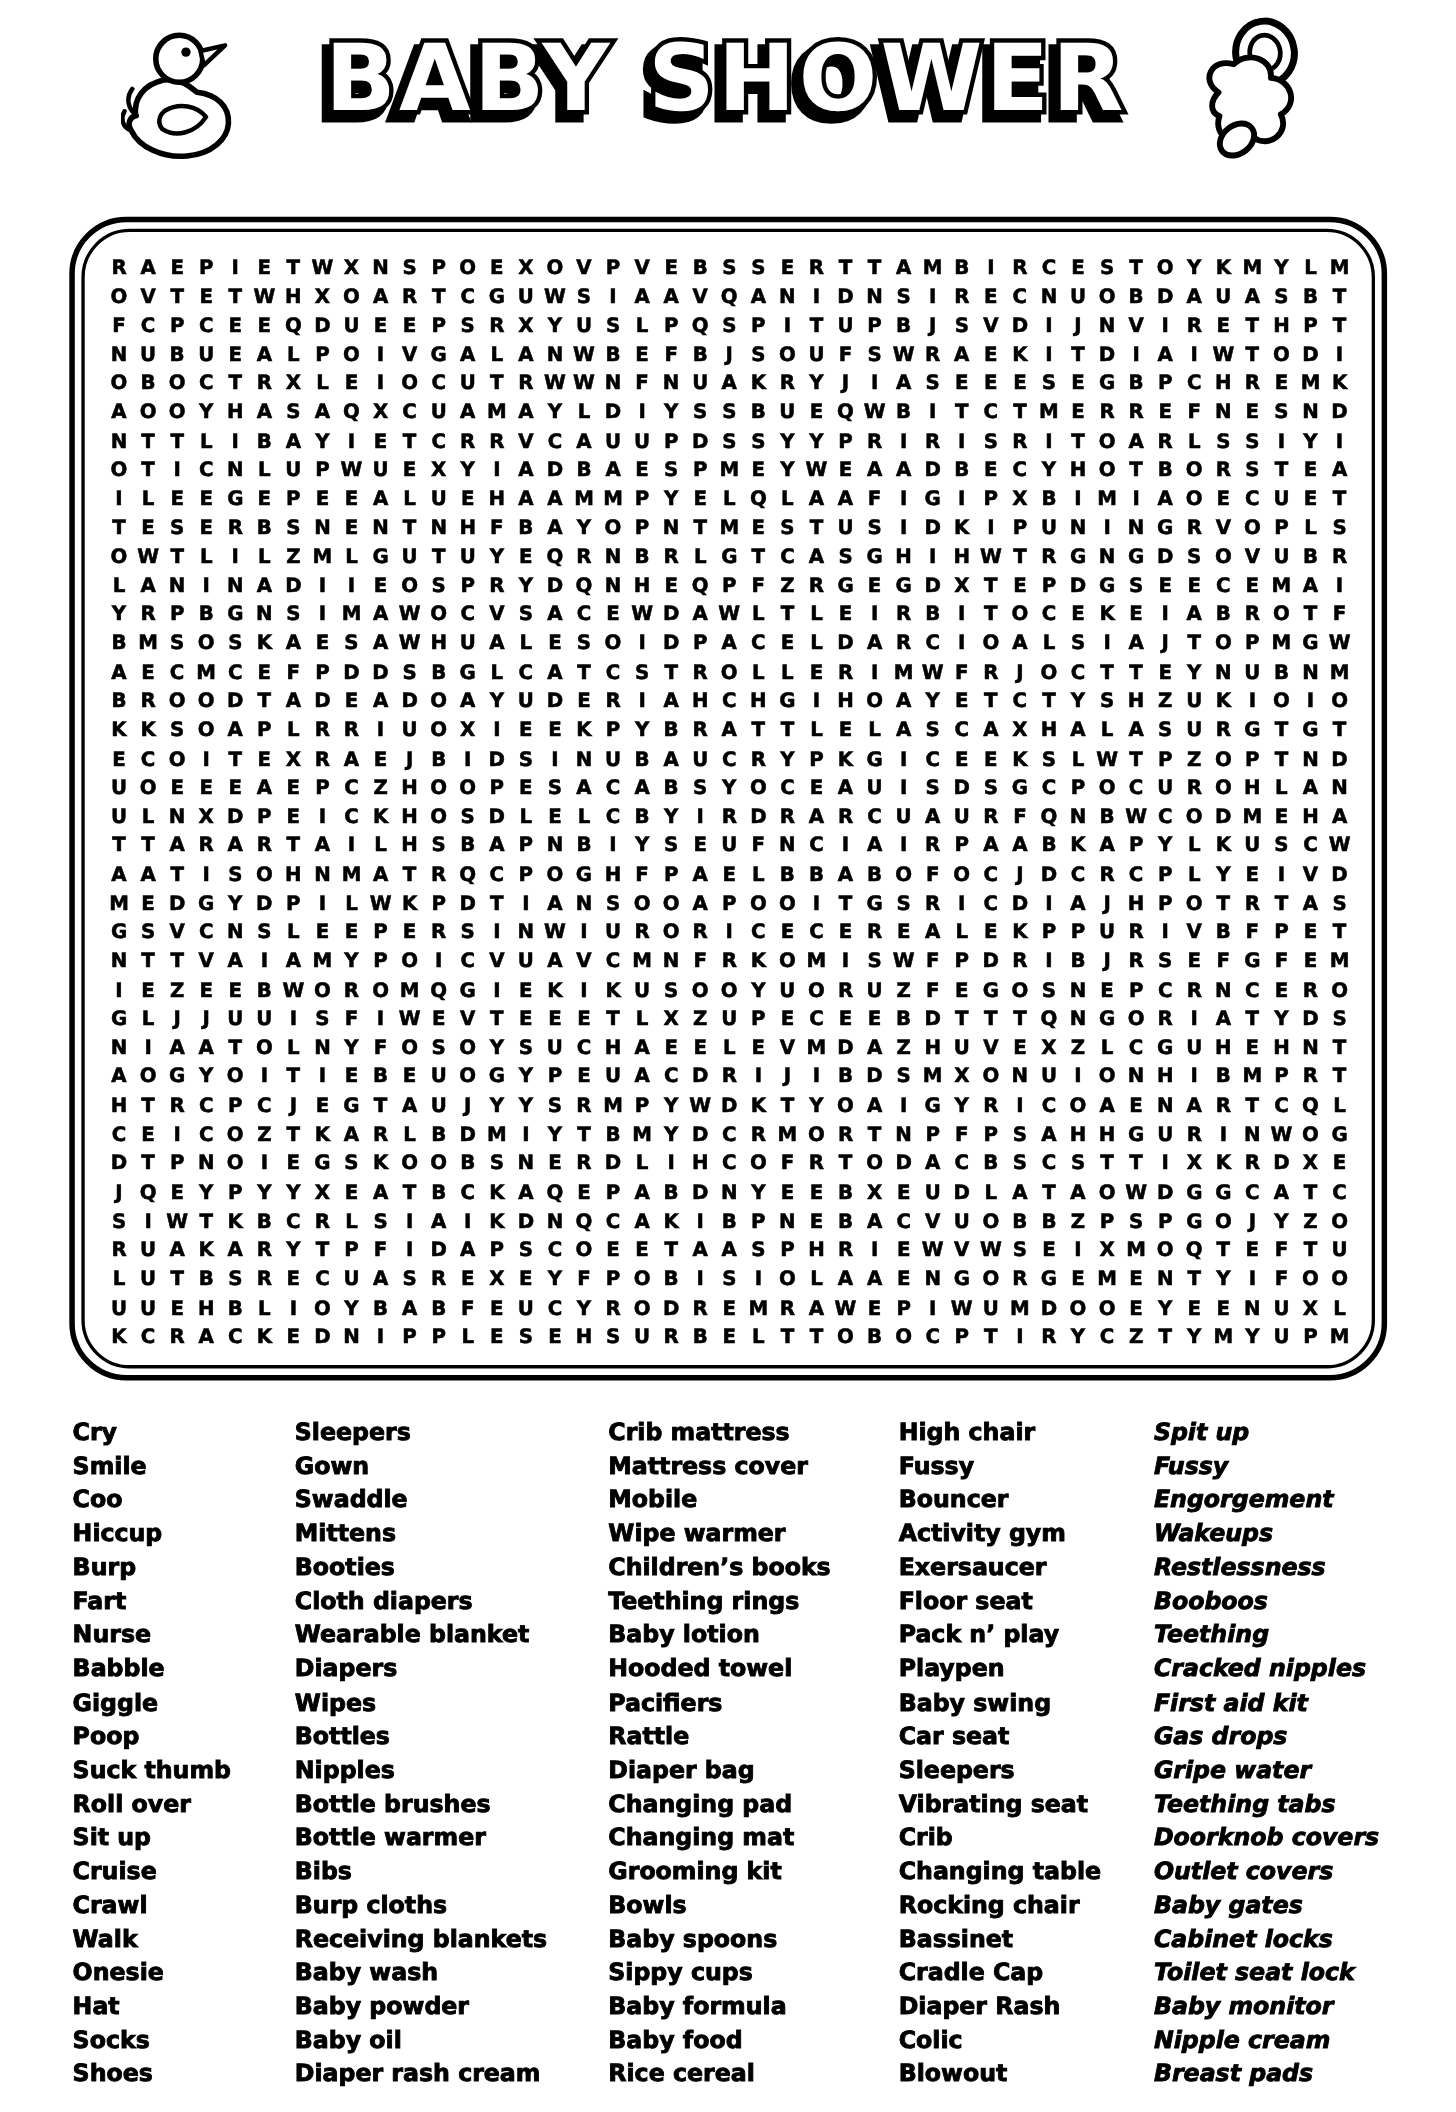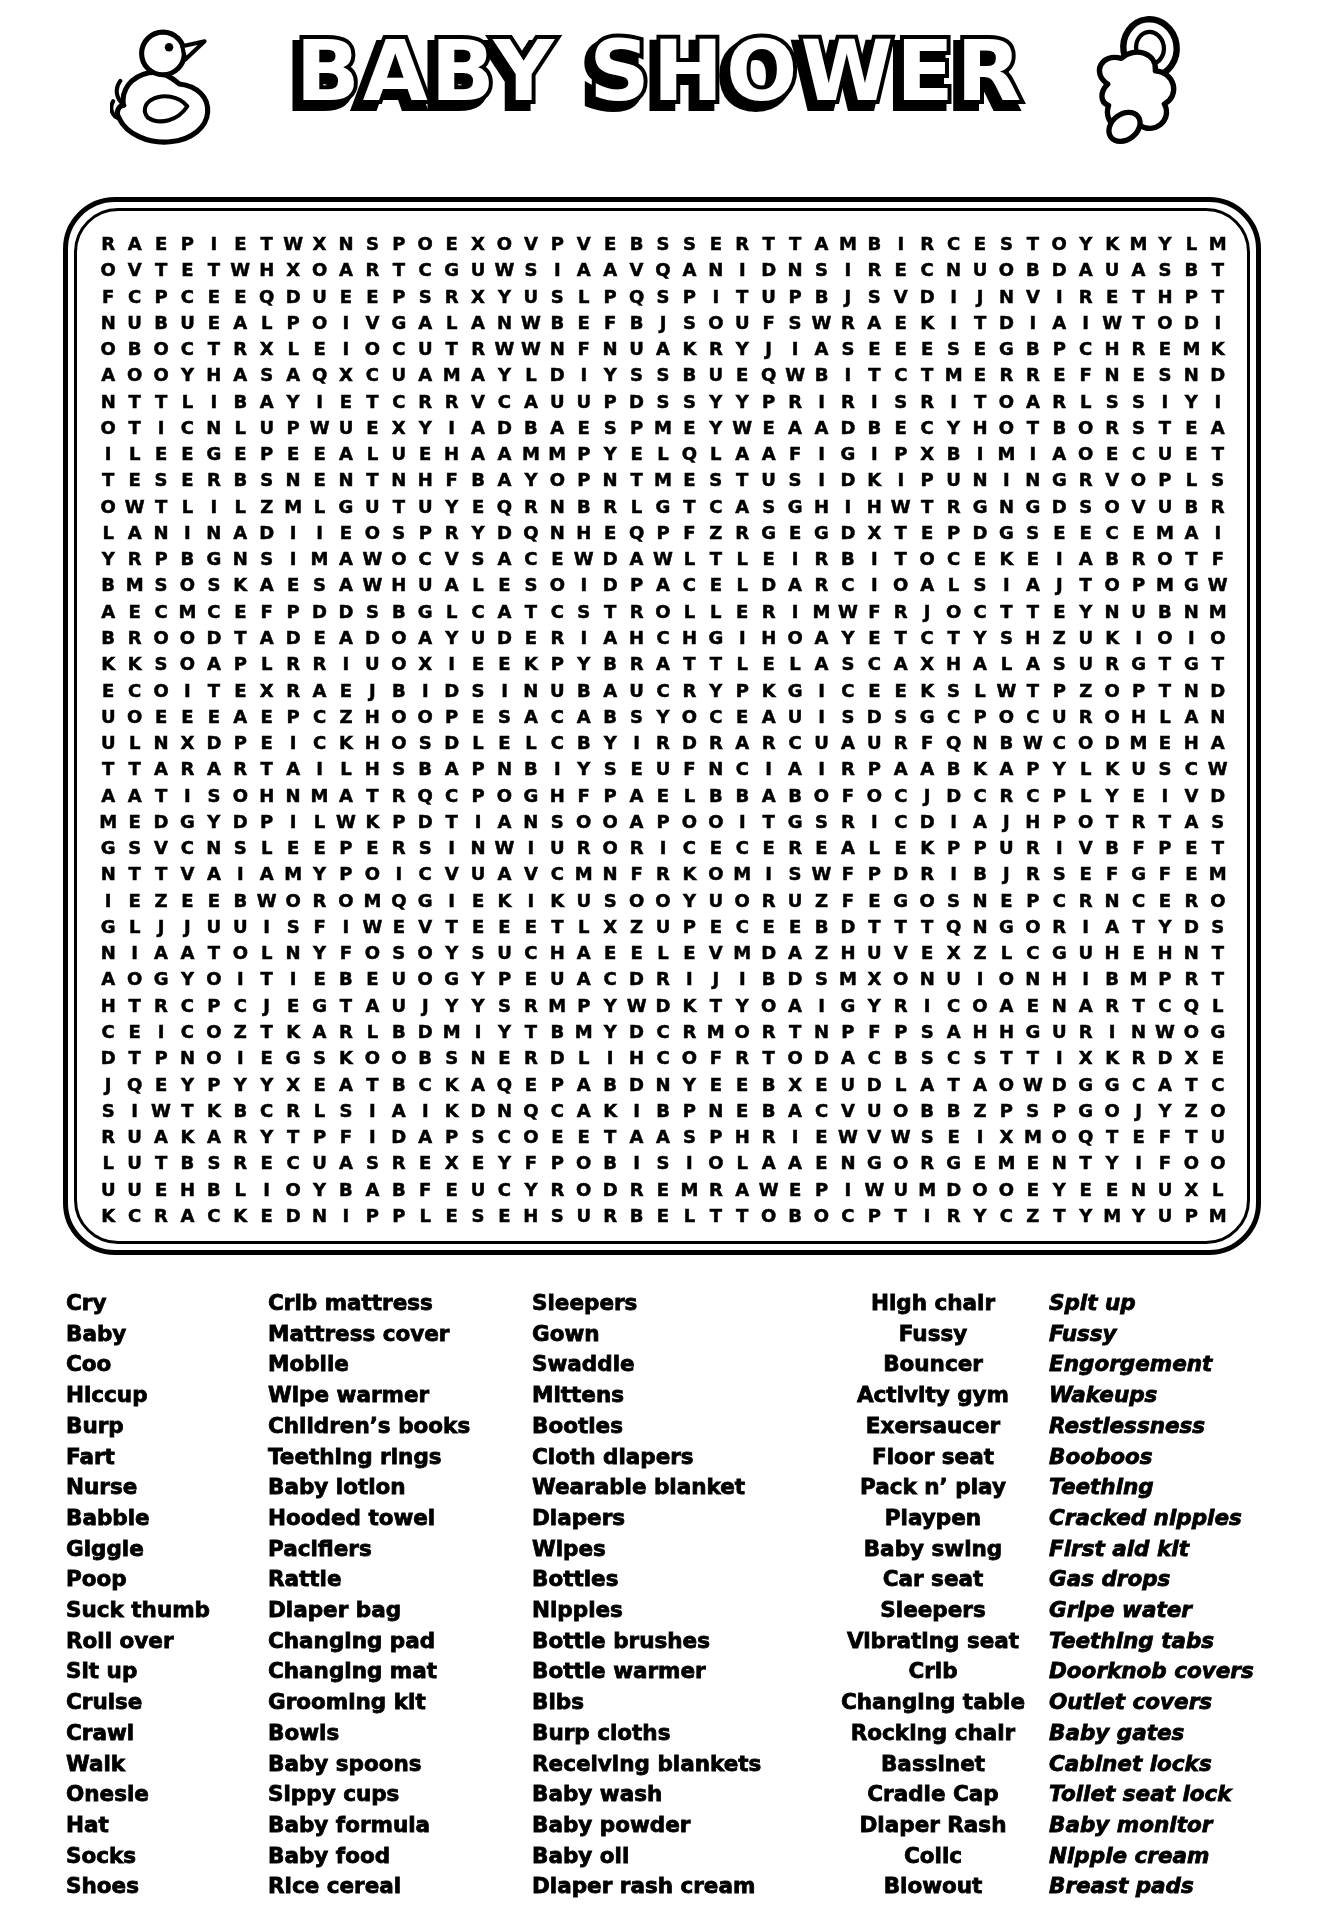--- a/index.html
+++ b/index.html
@@ -21,21 +21,21 @@
               box-sizing:border-box;display:flex;flex-direction:column;
               justify-content:space-between;padding:24px 16px 16px 18px;}
   .g-row{display:grid;grid-template-columns:repeat(43,1fr);}
   .g-cell{font-size:18px;font-weight:bold;line-height:1;text-align:center;
           -webkit-text-stroke:0.5px #000;}
 
   
   .words{position:absolute;left:66px;top:1288px;display:flex;}
   .wcol{display:block;}
   .wcol.c1{width:202px;} .wcol.c2{width:285px;} .wcol.c3{width:264px;}
-  .wcol.c4{width:232px;text-align:center;} .wcol.c5{width:256px;font-style:italic;}
+  .wcol.c4{width:232px;} .wcol.c5{width:256px;font-style:italic;}
   .word{font-size:21.5px;font-weight:bold;line-height:30.7px;white-space:nowrap;
         -webkit-text-stroke:0.8px #000;}
 </style>
 </head>
 <body>
 
 <div class="header">
 
   <span class="duck">
     <svg width="112" height="126" viewBox="0 0 110 124">
@@ -1776,39 +1776,61 @@
         <span class="g-cell">U</span>
         <span class="g-cell">P</span>
         <span class="g-cell">M</span>
       </div>
     </div>
 </div>
 
 <div class="words">
     <div class="wcol c1">
       <div class="word">Cry</div>
-      <div class="word">Baby</div>
+      <div class="word">Smile</div>
       <div class="word">Coo</div>
       <div class="word">Hiccup</div>
       <div class="word">Burp</div>
       <div class="word">Fart</div>
       <div class="word">Nurse</div>
       <div class="word">Babble</div>
       <div class="word">Giggle</div>
       <div class="word">Poop</div>
       <div class="word">Suck thumb</div>
       <div class="word">Roll over</div>
       <div class="word">Sit up</div>
       <div class="word">Cruise</div>
       <div class="word">Crawl</div>
       <div class="word">Walk</div>
       <div class="word">Onesie</div>
       <div class="word">Hat</div>
       <div class="word">Socks</div>
       <div class="word">Shoes</div>
+    </div>
+    <div class="wcol c2">
+      <div class="word">Sleepers</div>
+      <div class="word">Gown</div>
+      <div class="word">Swaddle</div>
+      <div class="word">Mittens</div>
+      <div class="word">Booties</div>
+      <div class="word">Cloth diapers</div>
+      <div class="word">Wearable blanket</div>
+      <div class="word">Diapers</div>
+      <div class="word">Wipes</div>
+      <div class="word">Bottles</div>
+      <div class="word">Nipples</div>
+      <div class="word">Bottle brushes</div>
+      <div class="word">Bottle warmer</div>
+      <div class="word">Bibs</div>
+      <div class="word">Burp cloths</div>
+      <div class="word">Receiving blankets</div>
+      <div class="word">Baby wash</div>
+      <div class="word">Baby powder</div>
+      <div class="word">Baby oil</div>
+      <div class="word">Diaper rash cream</div>
     </div>
     <div class="wcol c3">
       <div class="word">Crib mattress</div>
       <div class="word">Mattress cover</div>
       <div class="word">Mobile</div>
       <div class="word">Wipe warmer</div>
       <div class="word">Children’s books</div>
       <div class="word">Teething rings</div>
       <div class="word">Baby lotion</div>
       <div class="word">Hooded towel</div>
@@ -1817,42 +1839,20 @@
       <div class="word">Diaper bag</div>
       <div class="word">Changing pad</div>
       <div class="word">Changing mat</div>
       <div class="word">Grooming kit</div>
       <div class="word">Bowls</div>
       <div class="word">Baby spoons</div>
       <div class="word">Sippy cups</div>
       <div class="word">Baby formula</div>
       <div class="word">Baby food</div>
       <div class="word">Rice cereal</div>
-    </div>
-    <div class="wcol c2">
-      <div class="word">Sleepers</div>
-      <div class="word">Gown</div>
-      <div class="word">Swaddle</div>
-      <div class="word">Mittens</div>
-      <div class="word">Booties</div>
-      <div class="word">Cloth diapers</div>
-      <div class="word">Wearable blanket</div>
-      <div class="word">Diapers</div>
-      <div class="word">Wipes</div>
-      <div class="word">Bottles</div>
-      <div class="word">Nipples</div>
-      <div class="word">Bottle brushes</div>
-      <div class="word">Bottle warmer</div>
-      <div class="word">Bibs</div>
-      <div class="word">Burp cloths</div>
-      <div class="word">Receiving blankets</div>
-      <div class="word">Baby wash</div>
-      <div class="word">Baby powder</div>
-      <div class="word">Baby oil</div>
-      <div class="word">Diaper rash cream</div>
     </div>
     <div class="wcol c4">
       <div class="word">High chair</div>
       <div class="word">Fussy</div>
       <div class="word">Bouncer</div>
       <div class="word">Activity gym</div>
       <div class="word">Exersaucer</div>
       <div class="word">Floor seat</div>
       <div class="word">Pack n’ play</div>
       <div class="word">Playpen</div>

